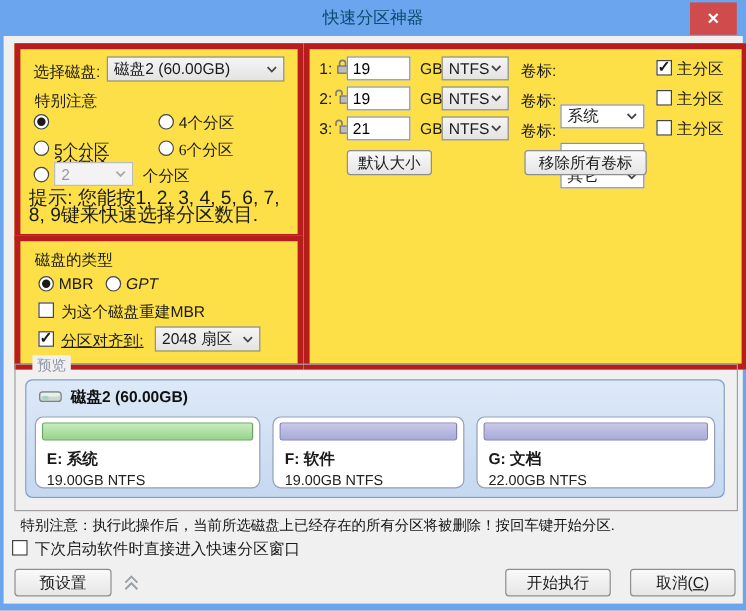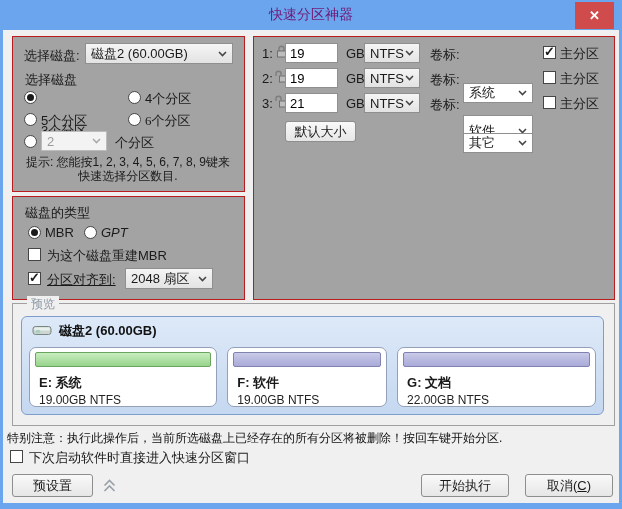--- a/index.html
+++ b/index.html
@@ -1,27 +1,27 @@
 <!DOCTYPE html>
 <html><head>
 <meta charset="utf-8">
 <style>
   html,body{margin:0;padding:0;}
   body{width:622px;height:509px;overflow:hidden;font-family:"Liberation Sans",sans-serif;
        -webkit-font-smoothing:antialiased;}
   .window{position:relative;width:622px;height:509px;background:#6aa5ee;}
   .titlebar{position:absolute;left:0;top:0;right:0;height:30px;display:flex;
             align-items:center;justify-content:center;}
-  .title{font-size:14px;color:#701a75;}
+  .title{font-size:14px;color:#0c4a6e;}
   .closebtn{position:absolute;right:8px;top:2px;width:39px;height:27px;background:#d04c4c;
             color:#fff;display:flex;align-items:center;justify-content:center;
             font-size:13px;font-weight:bold;cursor:default;}
   .bodyarea{position:absolute;left:3px;right:3px;top:30px;bottom:6px;background:#f0f0f0;
             font-size:13px;color:#1a1a1a;}
-  .gbox{position:absolute;border:1px solid #b91c1c;background:#a3a3a3;}
+  .gbox{position:absolute;border:5px solid #b91c1c;background:#fde047;}
   
   .lbl{position:absolute;white-space:nowrap;}
   .combo{position:absolute;box-sizing:border-box;border:1px solid #8f8f8f;
          background:linear-gradient(#f5f5f5,#e3e3e3);display:flex;align-items:center;
          padding:0 5px;font-size:13px;white-space:nowrap;}
   .combo .arr{margin-left:auto;display:flex;}
   .combo.white{background:#fff;margin-top:40px;}
   .combo.disabled{background:#f3f3f3;color:#9a9a9a;border-color:#bcbcbc;}
   .tinput{position:absolute;box-sizing:border-box;border:1px solid #8f8f8f;background:#fff;
           font-size:13px;font-family:"Liberation Sans",sans-serif;padding:0 4px;outline:none;}
@@ -49,21 +49,21 @@
   .diskhead{position:absolute;left:10px;top:5px;display:flex;align-items:center;gap:7px;
             font-weight:bold;font-size:13px;color:#111;}
   .cards{position:absolute;left:7px;right:7px;top:30px;bottom:7px;display:flex;gap:10px;}
   .card{position:relative;background:#fff;border:1px solid #93a0b8;border-radius:7px;
         box-shadow:inset 0 0 0 1px rgba(255,255,255,.8);}
   .card .bar{height:13px;margin:4px 5px 0 5px;border-radius:2px;border:1px solid;}
   .bar.green{background:linear-gradient(#c8ecbf,#97d48c);border-color:#69a55f;}
   .bar.purple{background:linear-gradient(#c9c9e8,#a9aad8);border-color:#8181b2;}
   .card .nm{margin:7px 9px 0 9px;font-weight:bold;font-size:13px;}
   .card .inf{margin:1px 9px 0 9px;font-size:12px;color:#222;}
-  .hint{position:absolute;font-size:12px;line-height:14px;color:#1a1a1a;text-align:center;}
+  .hint{position:absolute;font-size:16px;line-height:14px;color:#1a1a1a;}
   .warn{position:absolute;font-size:12px;color:#111;white-space:nowrap;}
 </style>
 </head>
 <body>
 
 <div class="window">
 
   <div class="titlebar">
     <span class="title">快速分区神器</span>
     <div class="closebtn">
@@ -76,21 +76,21 @@
     <div class="gbox" style="left:9px;top:6px;width:231px;height:154px;">
       <span class="lbl" style="left:11px;top:10px;">选择磁盘:</span>
       <div class="combo" style="left:72px;top:6px;width:148px;height:21px;">
         <span>磁盘2 (60.00GB)</span>
         <span class="arr">
           <svg width="9" height="6">
               <path d="M1 1 L4.5 4.6 L8 1" stroke="#444" stroke-width="1.5" fill="none"></path>
             </svg>
           </span>
       </div>
-      <span class="lbl" style="left:12px;top:34px;">选择磁盘</span>
+      <span class="lbl" style="left:12px;top:34px;">特别注意</span>
 
       <span class="radio on" style="left:11px;top:54px;"></span>
       <span class="lbl" style="left:28px;top:53px;margin-top:32px;">3个分区</span>
       <span class="radio" style="left:115px;top:54px;"></span>
       <span class="lbl" style="left:132px;top:53px;">4个分区</span>
 
       <span class="radio" style="left:11px;top:76px;"></span>
       <span class="lbl" style="left:28px;top:75px;">5个分区</span>
       <span class="radio" style="left:115px;top:76px;"></span>
       <span class="lbl" style="left:132px;top:75px;font-family:Liberation Serif, serif;">6个分区</span>
@@ -217,20 +217,21 @@
         <span class="arr">
             <svg width="9" height="6">
               <path d="M1 1 L4.5 4.6 L8 1" stroke="#444" stroke-width="1.5" fill="none"></path>
             </svg>
           </span>
       </div>
       <span class="checkbox" style="left:289px;top:59px;"></span>
       <span class="lbl" style="left:306px;top:58px;">主分区</span>
 
       <div class="btn" style="left:31px;top:84px;width:71px;height:21px;">默认大小</div>
+      <div class="btn" style="left:179px;top:84px;width:102px;height:21px;">移除所有卷标</div>
     </div>
 
     <div class="fieldset" style="left:9px;top:273px;width:601px;height:121px;">
       <span class="legend">预览</span>
       <div class="diskbox">
         <div class="diskhead">
           <span>
             <svg width="20" height="14" viewBox="0 0 20 14">
               <rect x="1" y="3.5" width="18" height="8" rx="2.5" fill="#cdd6d2" stroke="#79857f"></rect>
               <rect x="2" y="4.5" width="16" height="3" rx="1.5" fill="#e9efec"></rect>
@@ -252,21 +253,21 @@
           </div>
           <div class="card" style="flex:201 0 0;">
             <div class="bar purple"></div>
             <div class="nm">G: 文档</div>
             <div class="inf">22.00GB NTFS</div>
           </div>
         </div>
       </div>
     </div>
 
-    <div class="warn" style="left:4px;top:400px;">特别注意：执行此操作后，当前所选磁盘上已经存在的所有分区将被删除！按回车键开始分区.</div>
+    <div class="warn" style="left:14px;top:400px;">特别注意：执行此操作后，当前所选磁盘上已经存在的所有分区将被删除！按回车键开始分区.</div>
     <span class="checkbox" style="left:7px;top:420px;"></span>
     <span class="lbl" style="left:26px;top:419px;">下次启动软件时直接进入快速分区窗口</span>
 
     <div class="btn" style="left:9px;top:444px;width:81px;height:23px;">预设置</div>
     <span style="position:absolute;left:99px;top:447px;">
       <svg width="15" height="17">
           <path d="M2.5 8.5 L7.5 3.5 L12.5 8.5" fill="none" stroke="#9aa0a8" stroke-width="1.6"></path>
           <path d="M2.5 14 L7.5 9 L12.5 14" fill="none" stroke="#9aa0a8" stroke-width="1.6"></path>
         </svg>
     </span>

